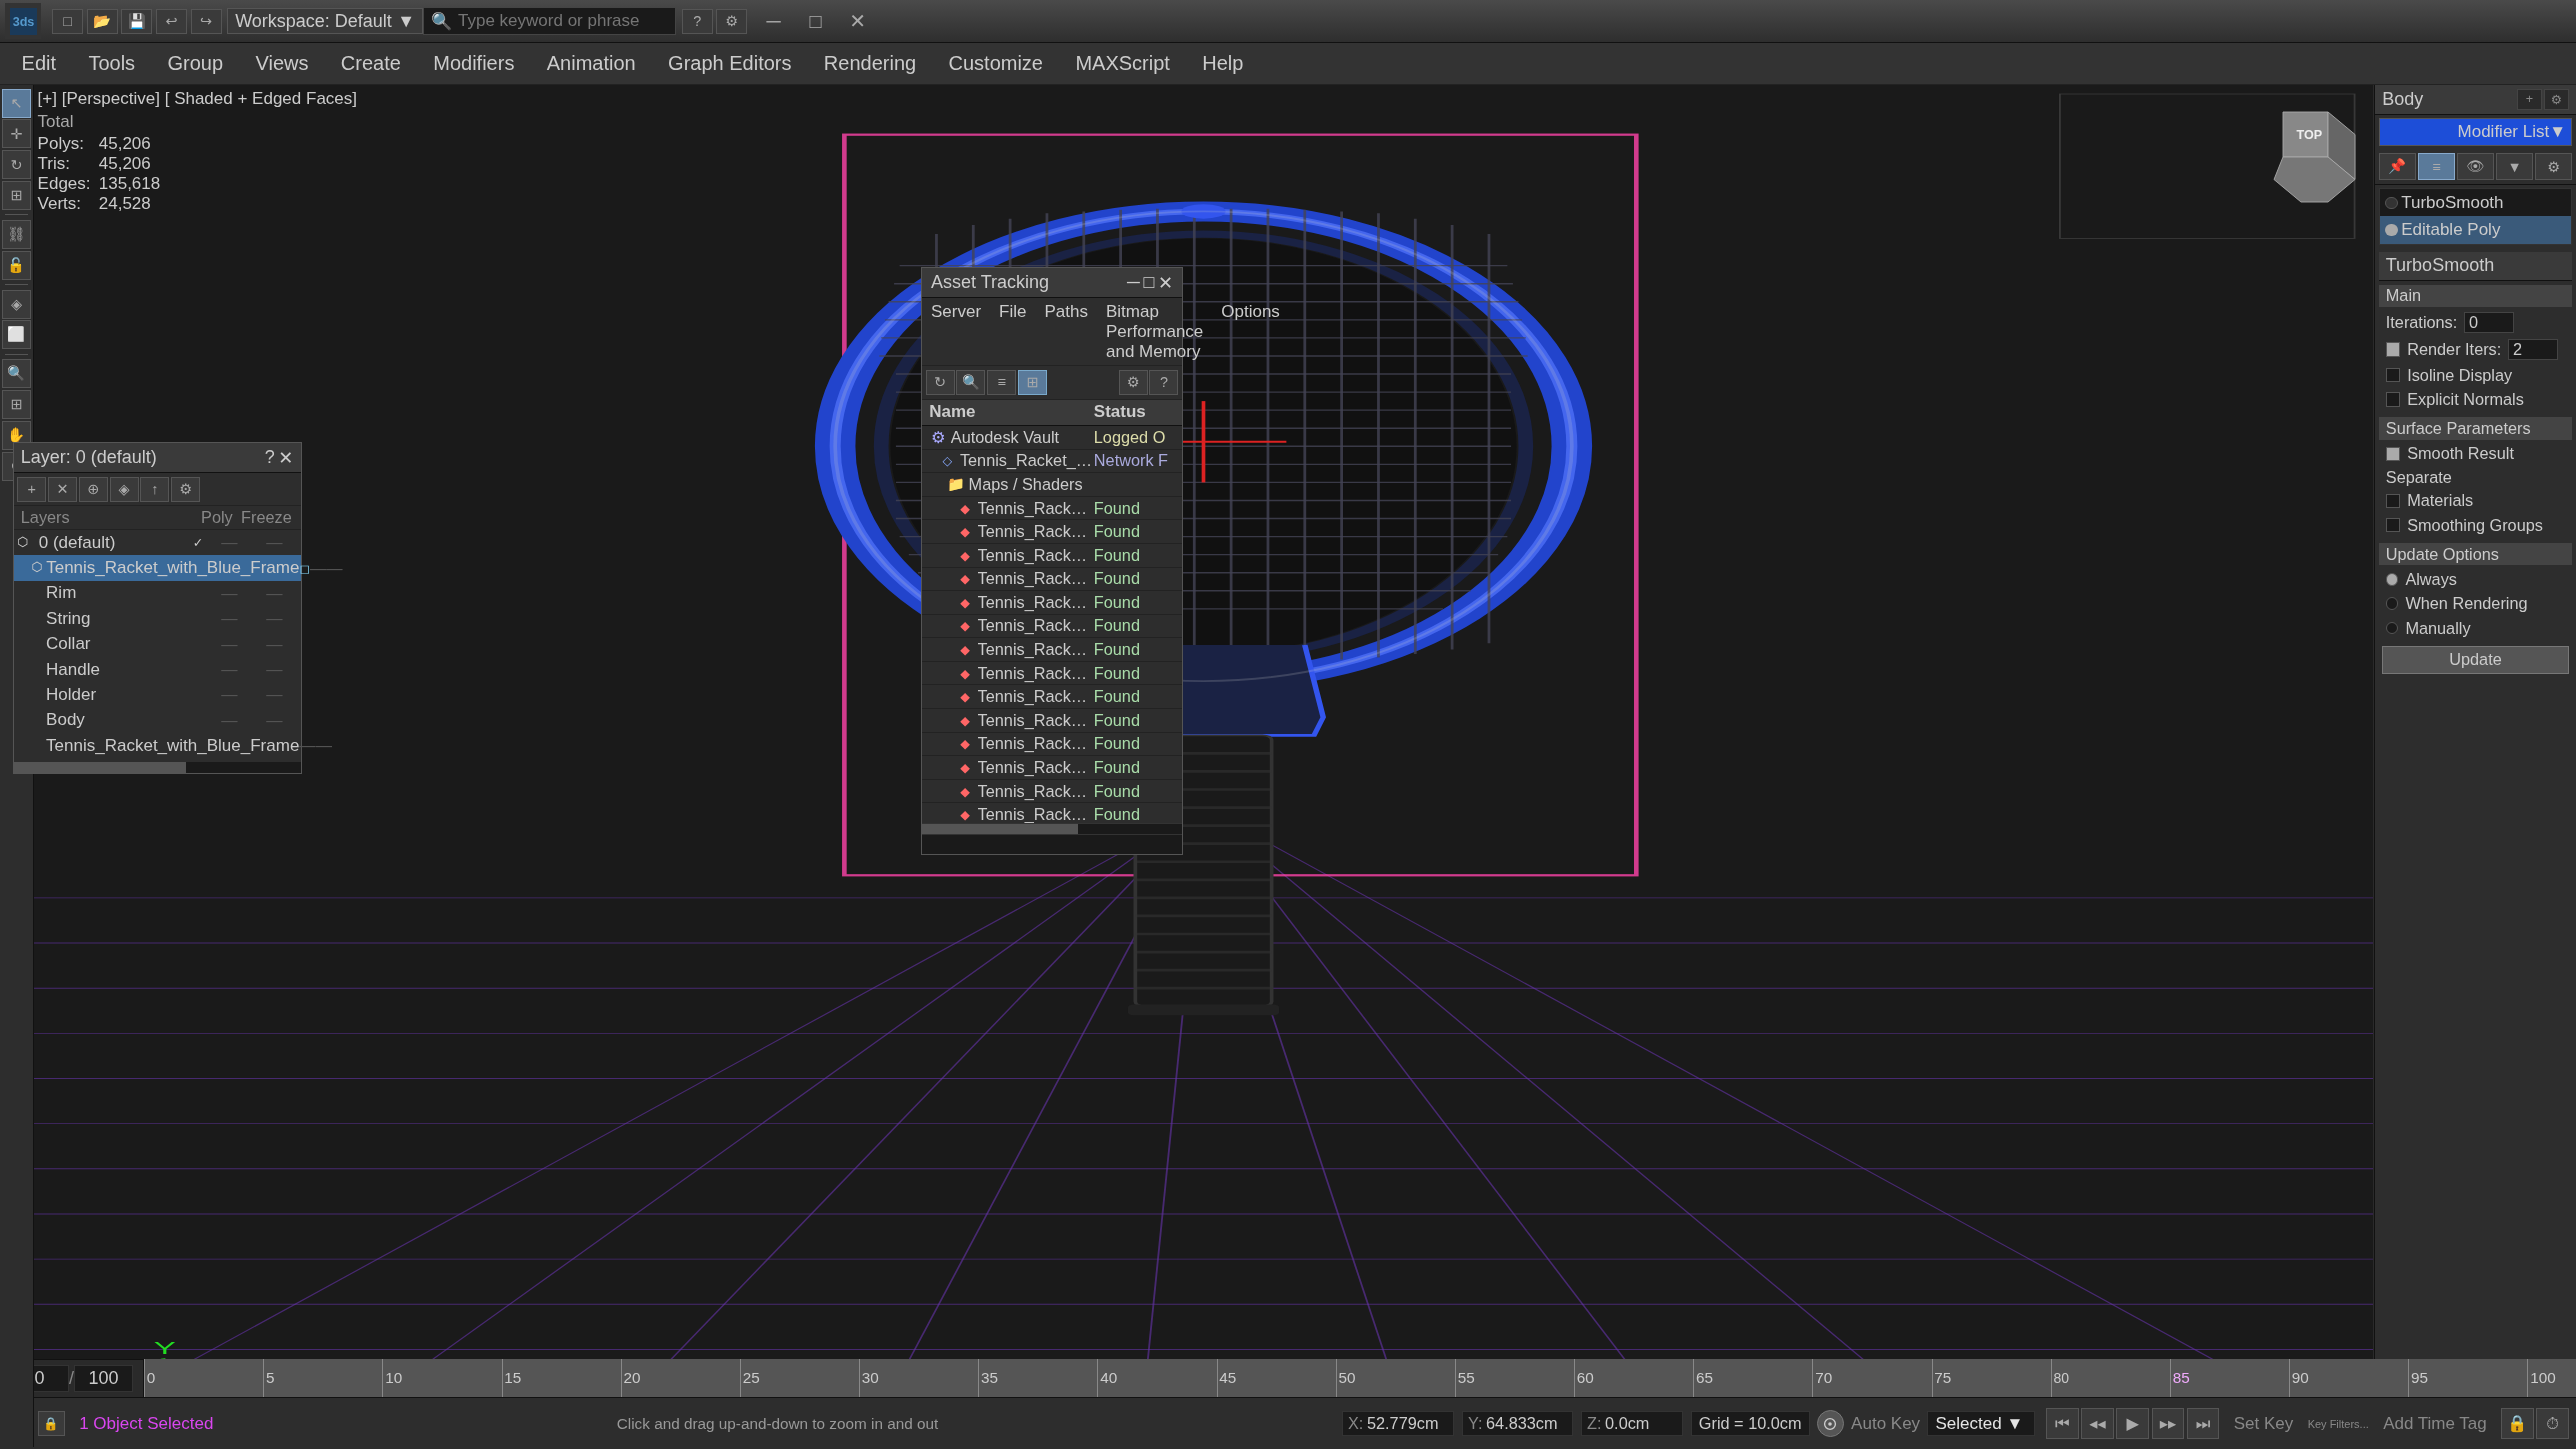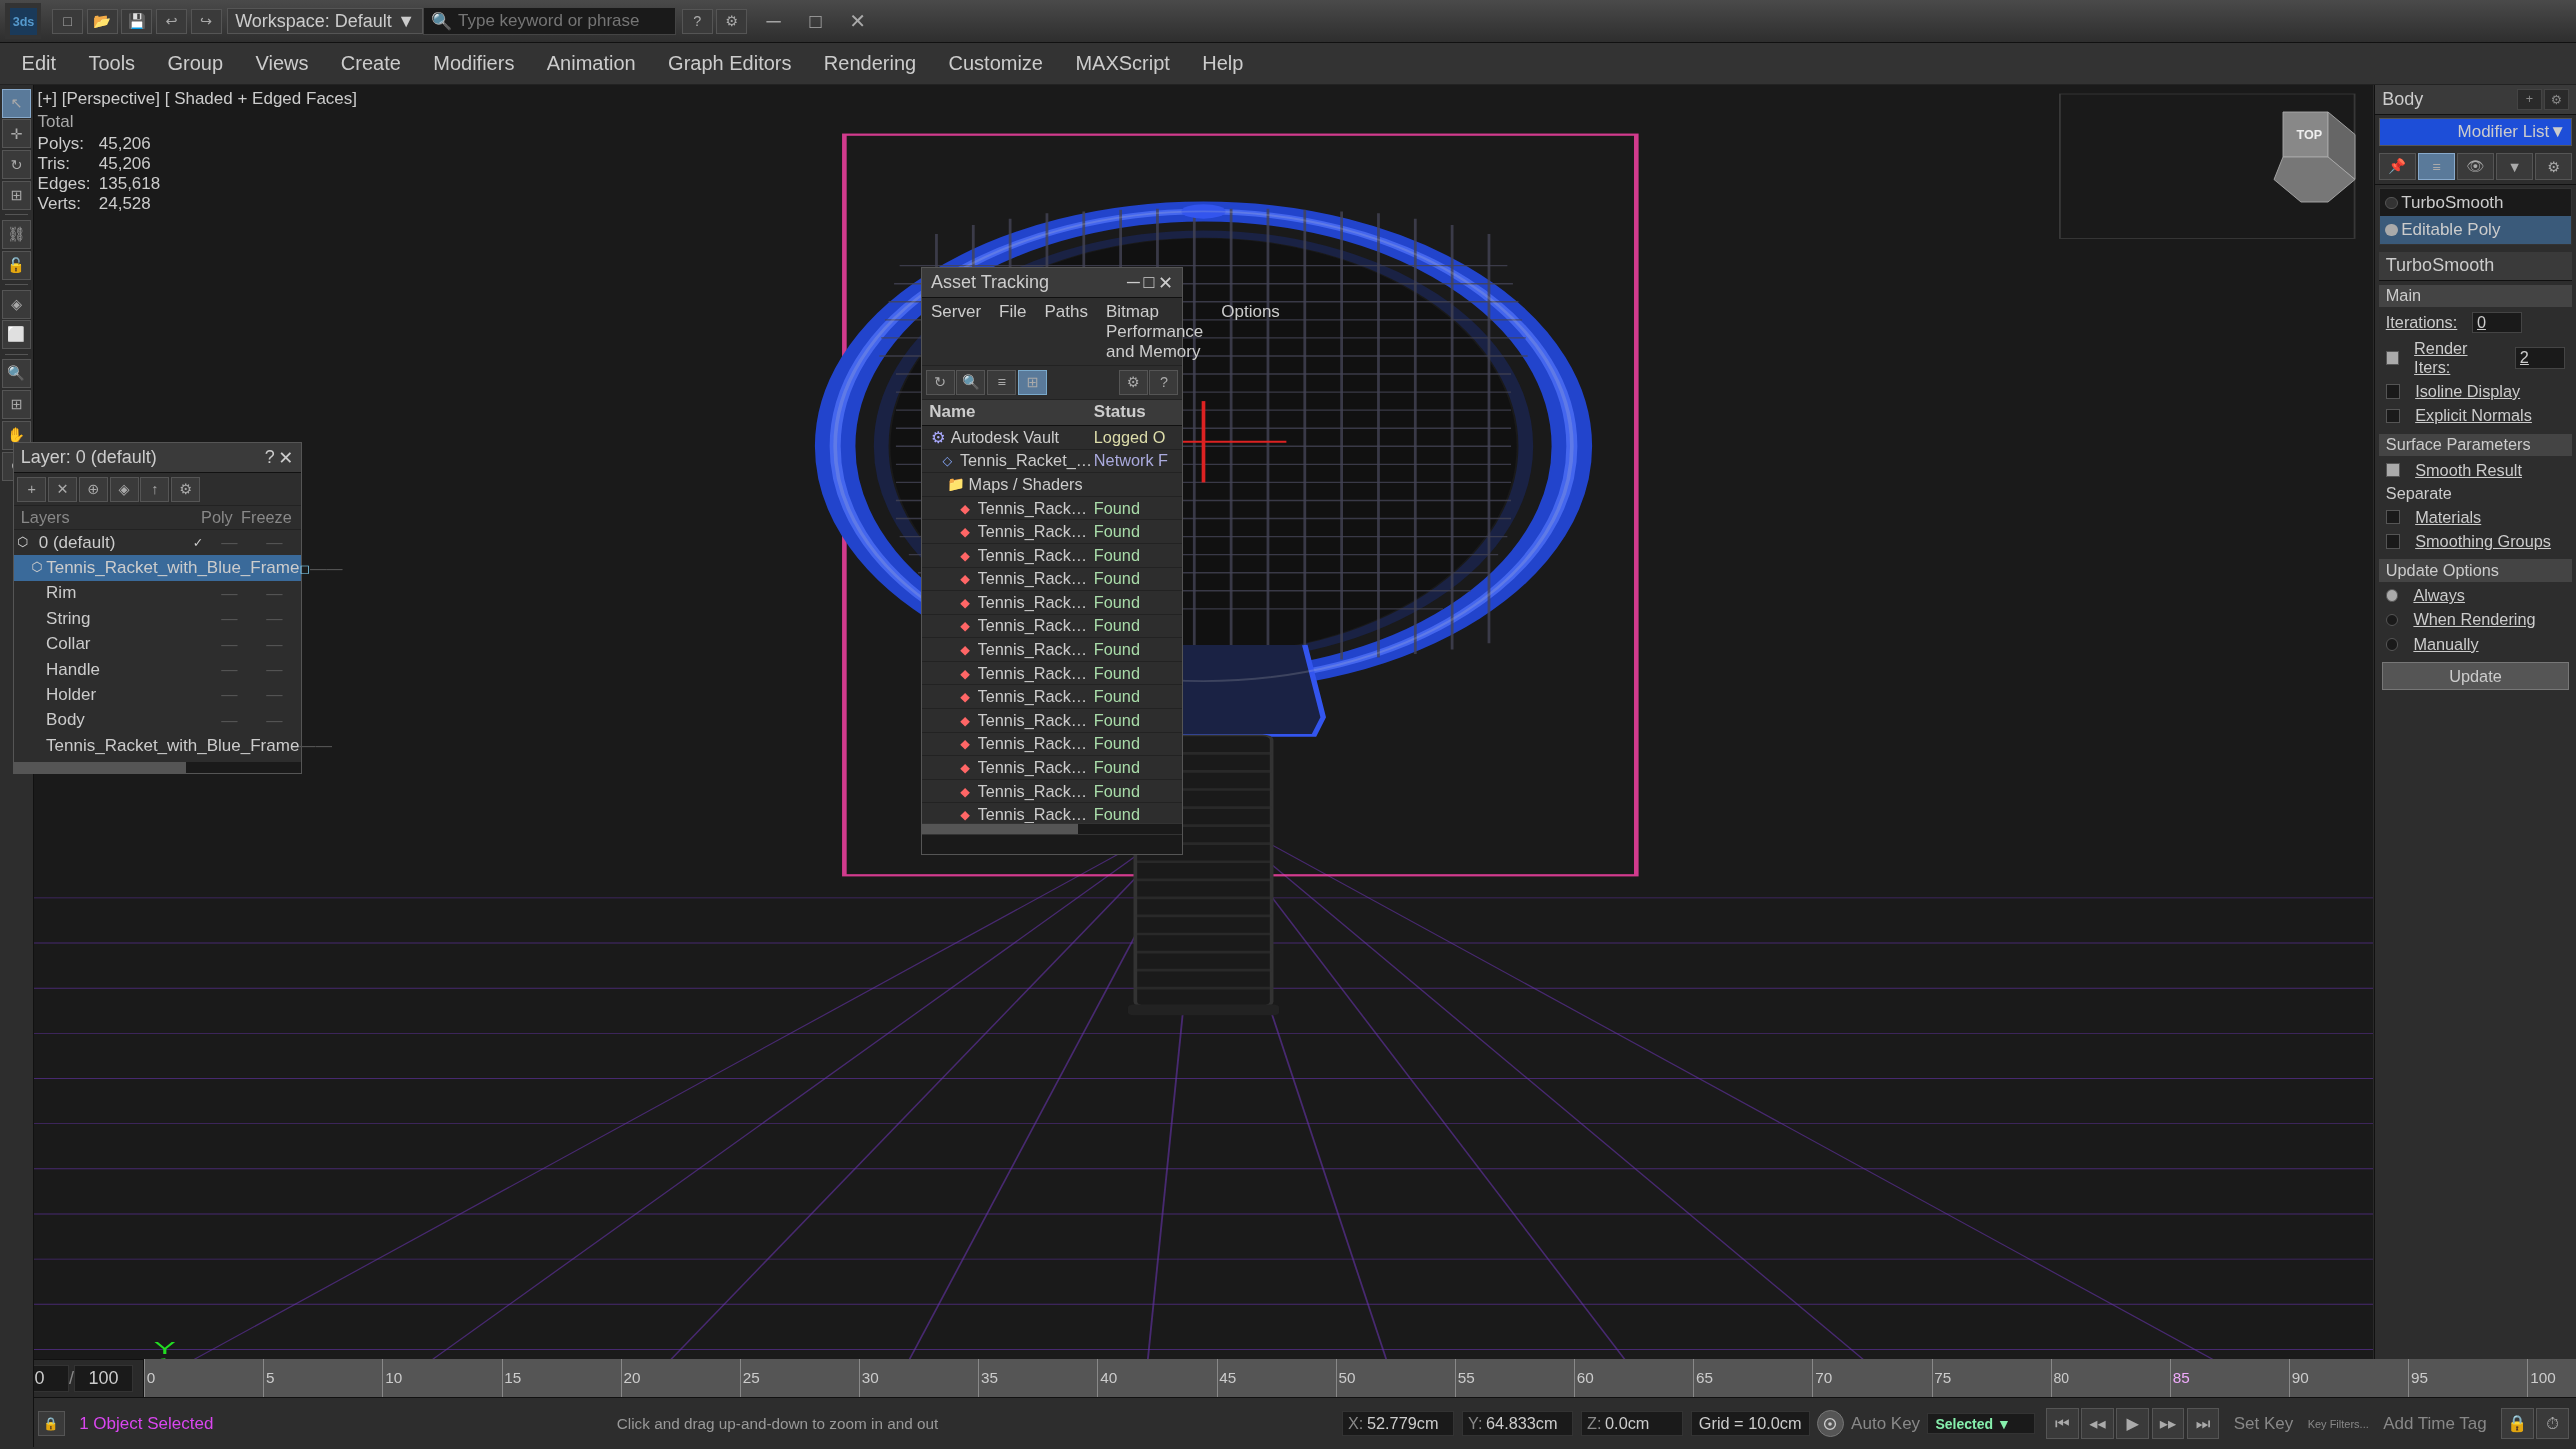--- a/index.html
+++ b/index.html
@@ -137,22 +137,21 @@
       padding: 1.8px 7.2px;
       font-size: 16.3px;
       color: #ccc;
       margin: 3.6px 0 1.8px 0;
     }
     .ts-row {
       display: flex; align-items: center;
       padding: 2.7px 7.2px;
       font-size: 16.3px;
       color: #ccc;
-      gap: 15px;
-      text-decoration: underline;
+      gap: 7px;
     }
     .ts-input {
       background: #1a1a1a;
       border: 0.9px solid #444;
       color: #ccc;
       width: 50px;
       height: 21.7px;
       padding: 0 3.6px;
       font-size: 16.3px;
     }
@@ -375,24 +374,23 @@
       border: 0.9px solid #333;
       padding: 1.8px 5.4px;
       font-size: 16.3px;
     }
     .coord-label { color: #888; }
     .coord-value { color: #ccc; min-width: 72px; }
     .status-selected-dropdown {
       background: #1a1a1a;
       border: 0.9px solid #333;
       padding: 1.8px 7.2px;
-      font-size: 14px;
-      color: #86efac;
+      font-size: 17px;
+      color: #e5e5e5;
       min-width: 108px;
-      font-weight: bold;
     }
     .status-grid {
       background: #1a1a1a;
       border: 0.9px solid #333;
       padding: 1.8px 7.2px;
       font-size: 16.3px;
       color: #ccc;
     }
     .frame-input {
       background: #1a1a1a;

